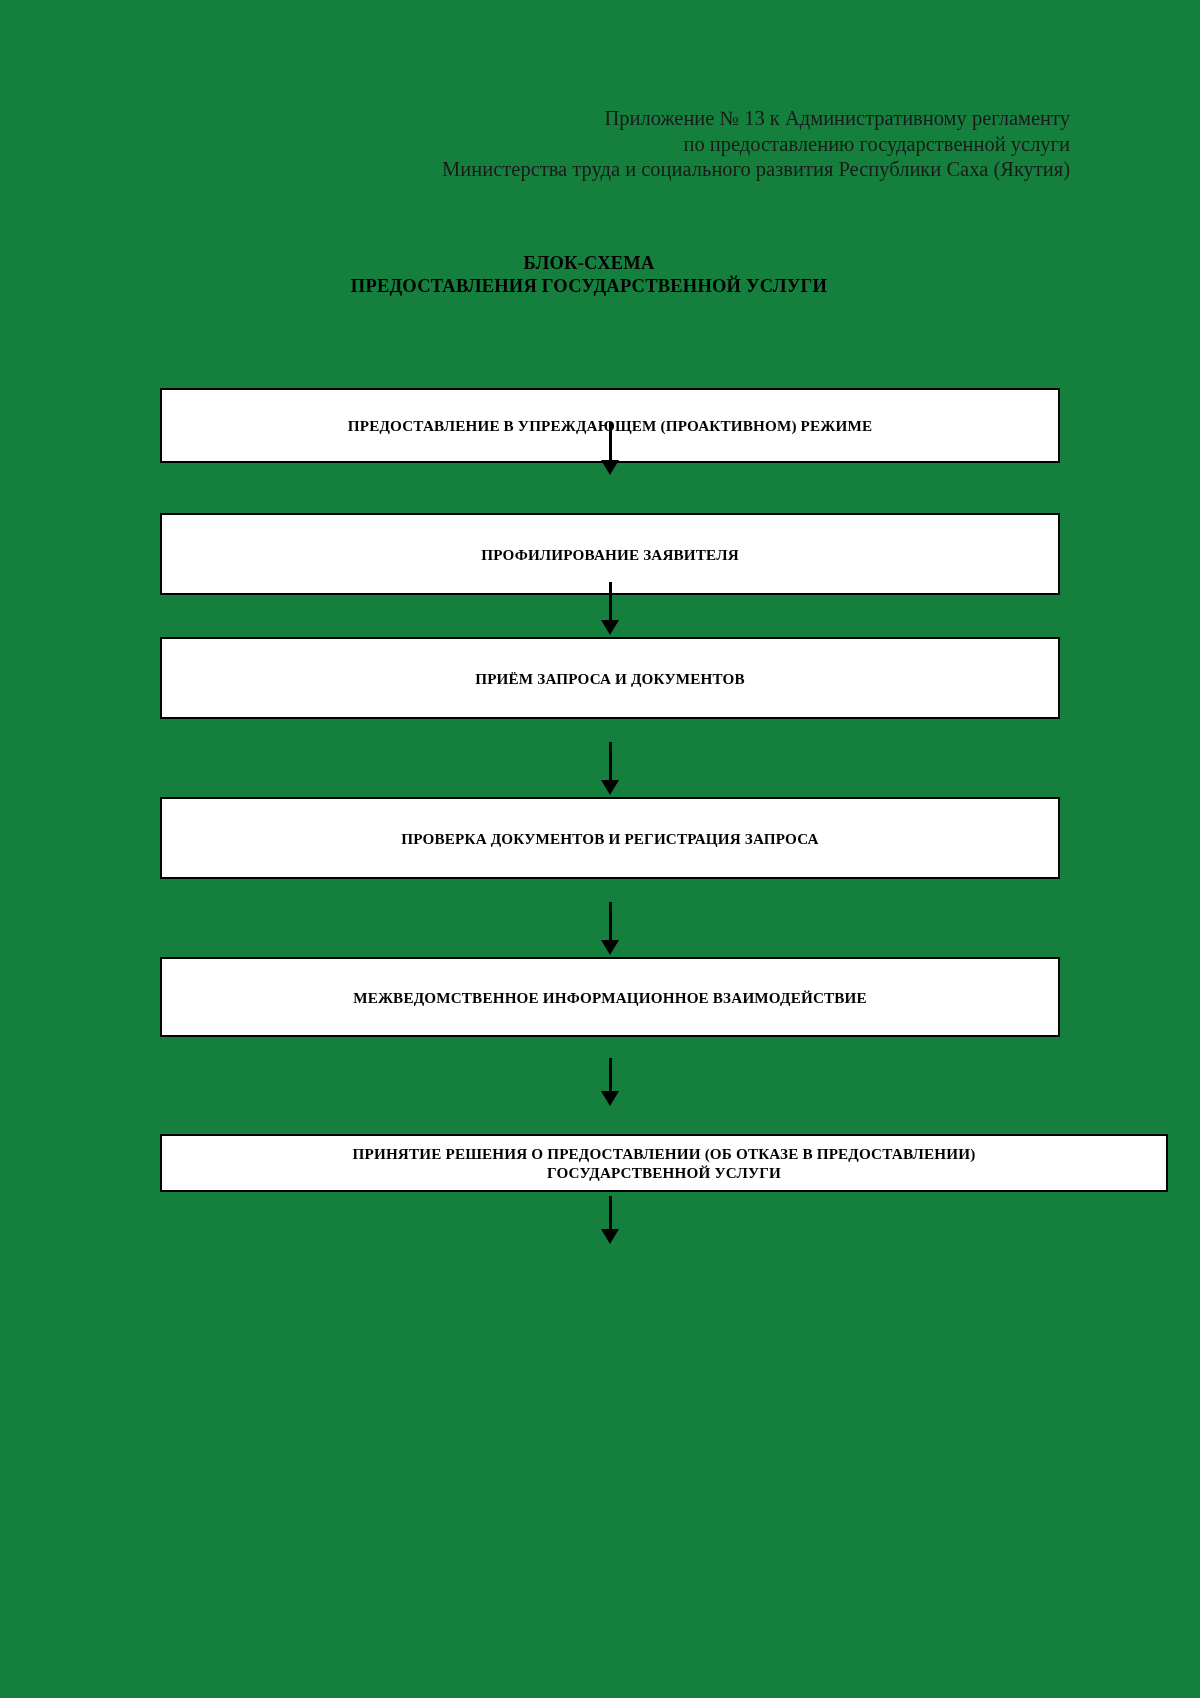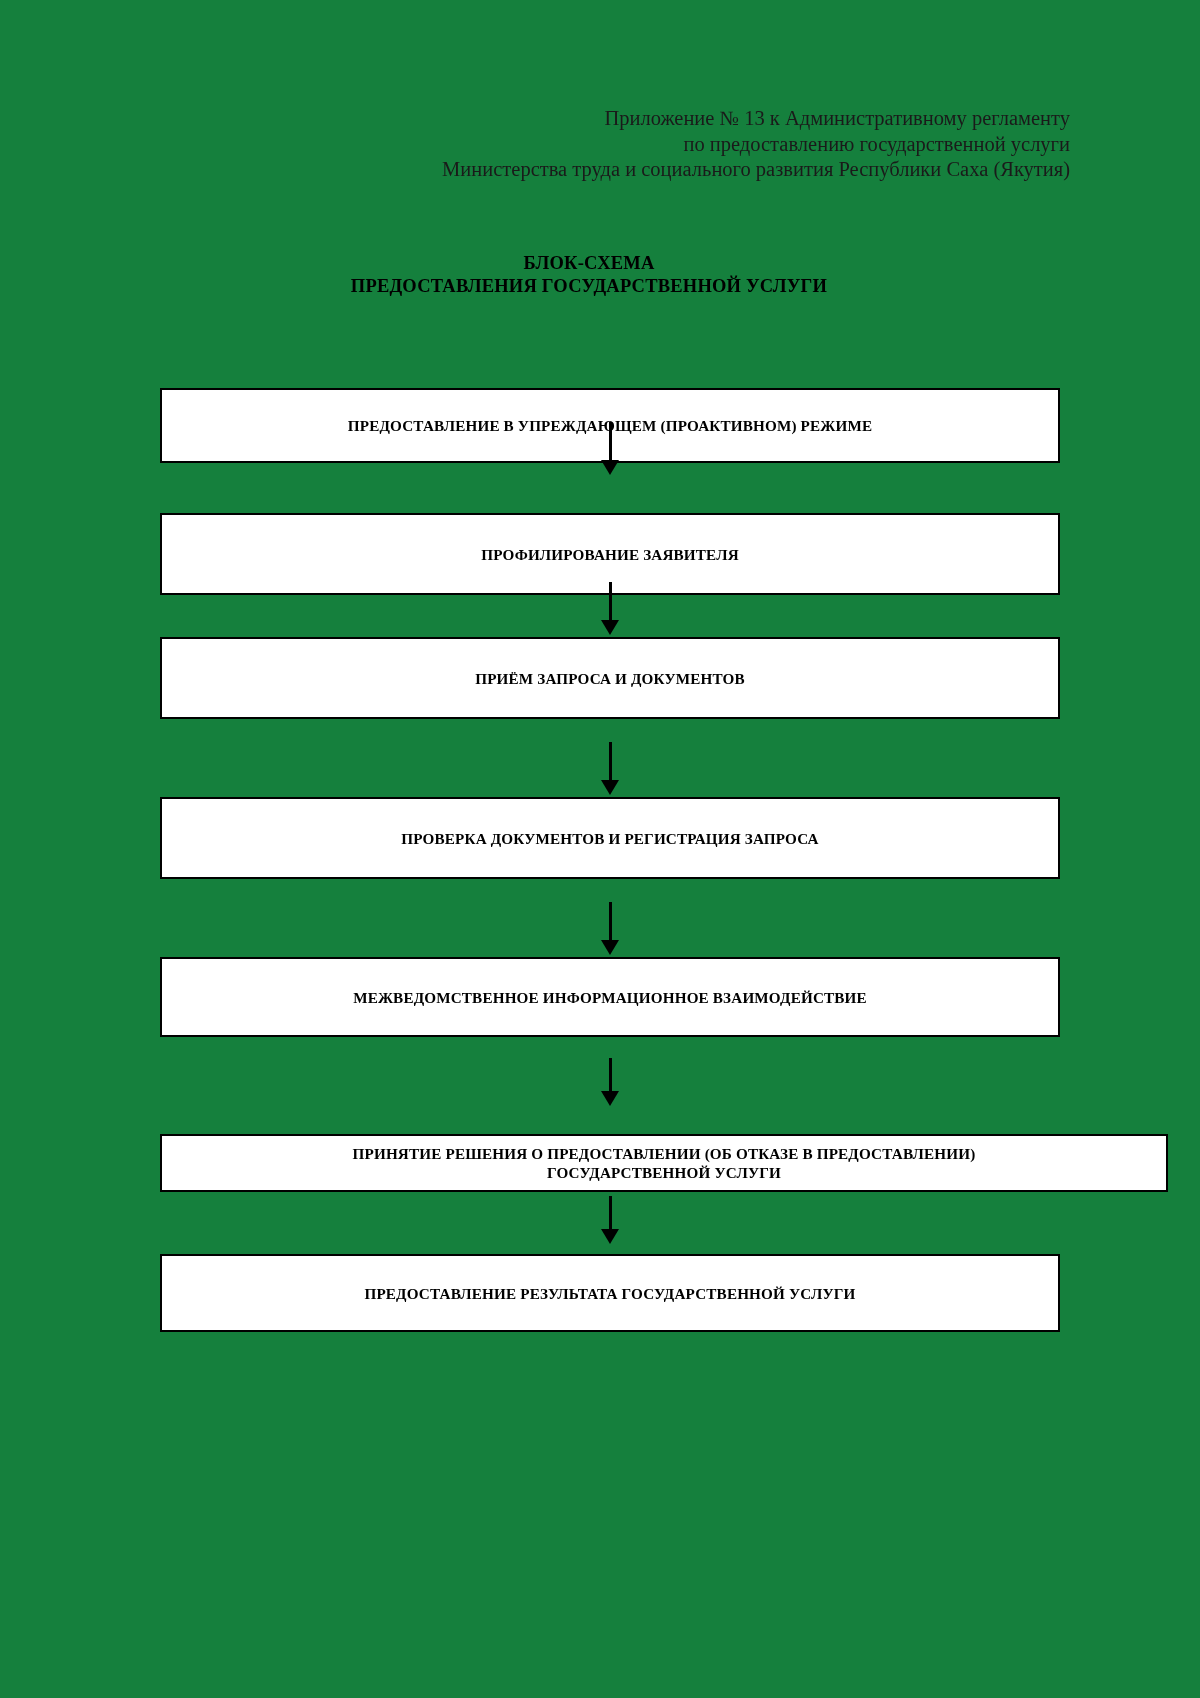--- a/index.html
+++ b/index.html
@@ -171,18 +171,15 @@
     <div class="node" style="left:160px; top:1134px; width:1008px; height:58px;">
       <span class="node-label">ПРИНЯТИЕ РЕШЕНИЯ О ПРЕДОСТАВЛЕНИИ (ОБ ОТКАЗЕ В ПРЕДОСТАВЛЕНИИ)
 ГОСУДАРСТВЕННОЙ УСЛУГИ</span>
     </div>
 
     <div class="arrow" style="left:597px; top:1196px; height:48px;">
       <div class="shaft"></div>
       <div class="head"></div>
     </div>
 
-    <div class="node" style="left:160px; top:1254px; width:900px; height:78px;">
-      <span class="node-label">ПРЕДОСТАВЛЕНИЕ РЕЗУЛЬТАТА ГОСУДАРСТВЕННОЙ УСЛУГИ</span>
-    </div>
 
   </div>
 </div>
 
 </body></html>

